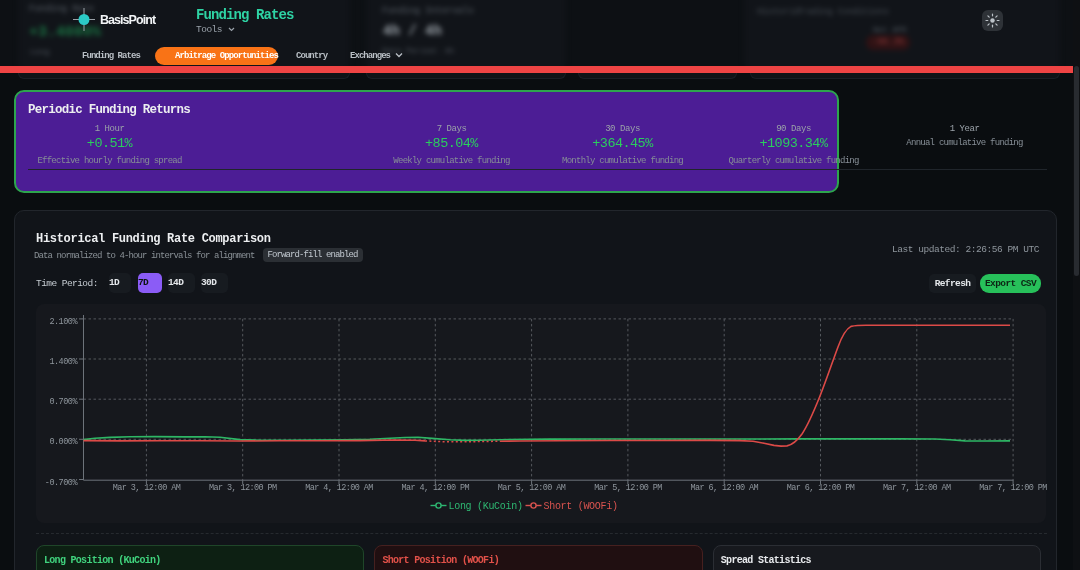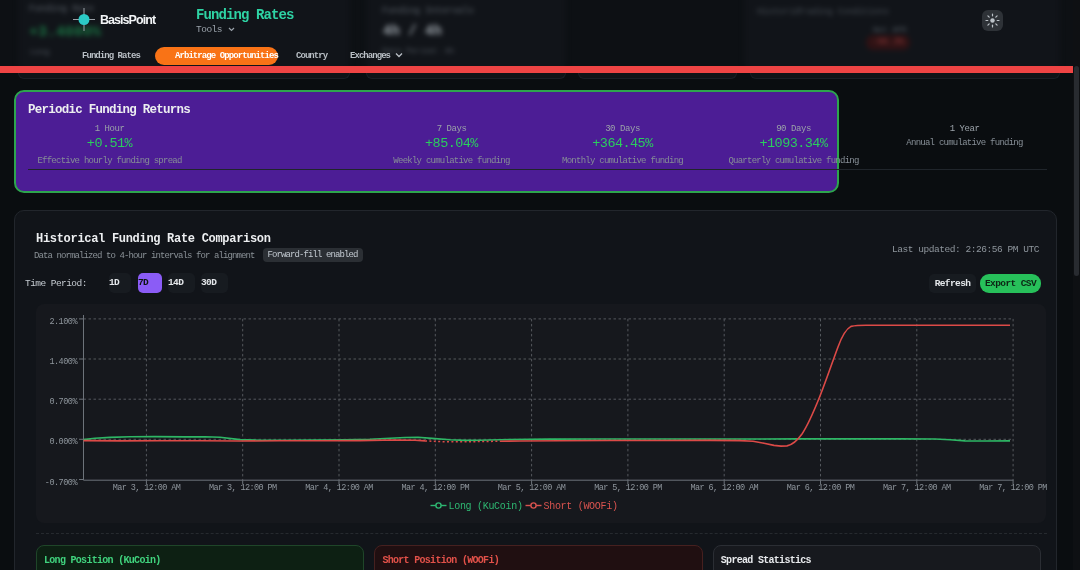--- a/index.html
+++ b/index.html
@@ -28,21 +28,21 @@
 .col .l2{font-size:13.5px;letter-spacing:-0.55px;color:#2bcd5e;font-weight:normal;line-height:16px;margin-top:2px}
 .col .l3{font-size:9px;letter-spacing:-0.75px;color:#868e96;line-height:10px;margin-top:4px}
 #ppdiv{position:absolute;left:12px;top:77px;width:1019px;border-top:1px solid #20252b}
 #ppfoot{position:absolute;left:0;top:82px;width:1043px;text-align:center;font-size:9px;letter-spacing:-0.9px;color:#8a9197}
 
 #hp{position:absolute;left:14px;top:210px;width:1043px;height:380px;border:1px solid #22262c;border-radius:10px;background:#111419}
 #hp h2{position:absolute;left:21px;top:21px;font-size:12px;letter-spacing:-0.3px;color:#eceef0;font-weight:bold}
 #hsub{position:absolute;left:19px;top:38px;font-size:9px;letter-spacing:-0.9px;color:#8a9197;white-space:nowrap}
 #badge{display:inline-block;margin-left:8px;background:#2b2f34;color:#c3cad1;border-radius:4px;padding:2px 5px;font-size:9px;letter-spacing:-0.9px;position:relative;top:-1px}
 #lastupd{position:absolute;right:17px;top:33px;font-size:9.5px;letter-spacing:-0.45px;color:#8f969d}
-#tprow{position:absolute;left:10px;top:67px;font-size:9.5px;letter-spacing:-0.55px;color:#c6ccd2}
+#tprow{position:absolute;left:21px;top:67px;font-size:9.5px;letter-spacing:-0.55px;color:#c6ccd2}
 .tbtn{position:absolute;top:62px;height:20px;border-radius:5px;background:#171b20;color:#e4e7ea;font-size:9.5px;font-weight:bold;letter-spacing:-0.6px;line-height:20px}
 #b7{background:#8b5cf6;color:#0c1510}
 #refresh{position:absolute;top:63px;left:914px;width:47px;height:19px;border-radius:5px;background:#171b20;color:#e4e7ea;font-size:9.5px;font-weight:bold;letter-spacing:-0.6px;text-align:center;line-height:19px}
 #export{position:absolute;top:63px;left:965px;width:61px;height:19px;border-radius:9px;background:#27c05a;color:#0c2414;font-size:9.5px;font-weight:bold;letter-spacing:-0.6px;text-align:center;line-height:19px}
 #chartbox{position:absolute;left:20.7px;top:92.8px;width:1010.8px;height:219.4px;border-radius:8px;background:#16181d}
 #carddiv{position:absolute;left:20.7px;top:322px;width:1011px;border-top:1px dashed #262a2f}
 .card{position:absolute;top:333.5px;height:50px;border-radius:8px}
 .card .ct{position:absolute;left:7px;top:9px;font-size:10px;font-weight:bold;letter-spacing:-0.7px;white-space:nowrap}
 #card1{left:21px;width:328.4px;background:#0d2013;border:1px solid #1f4629}
 #card1 .ct{color:#40d47e}

